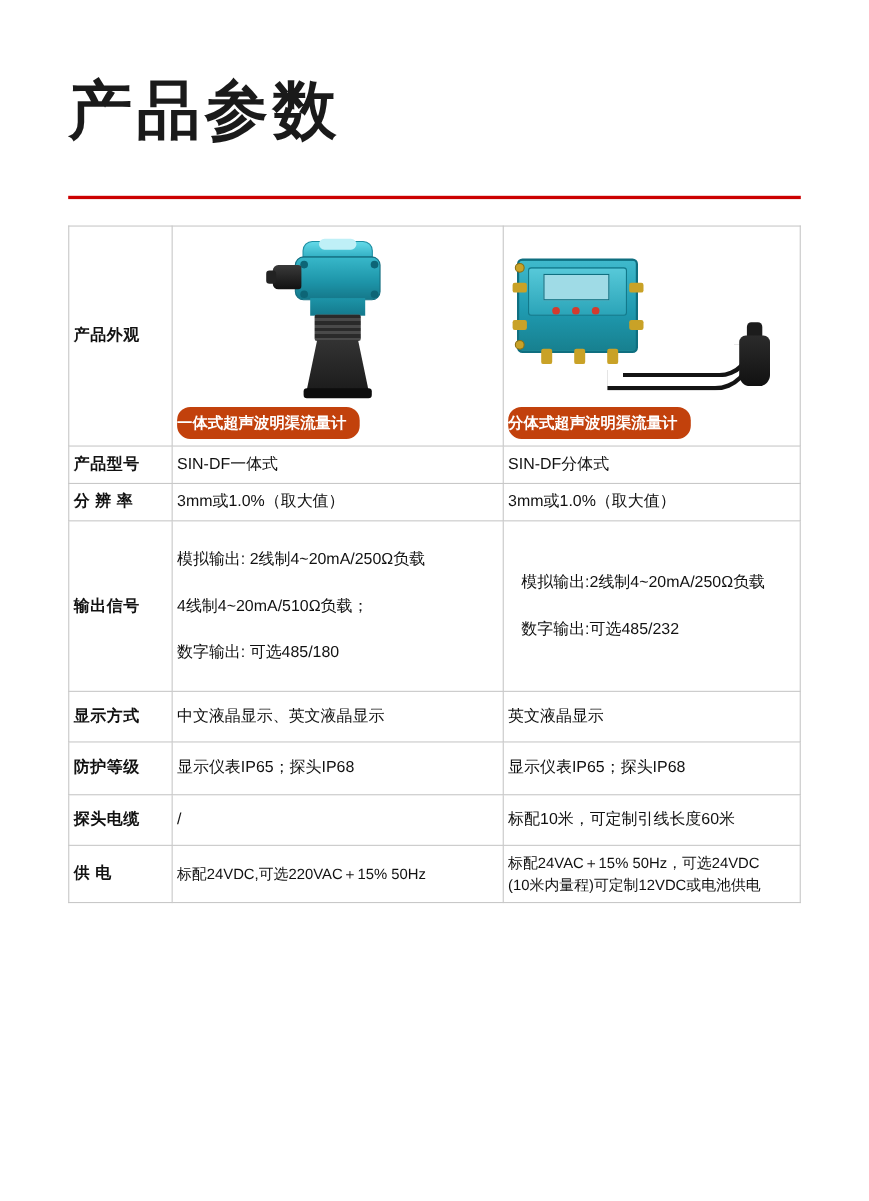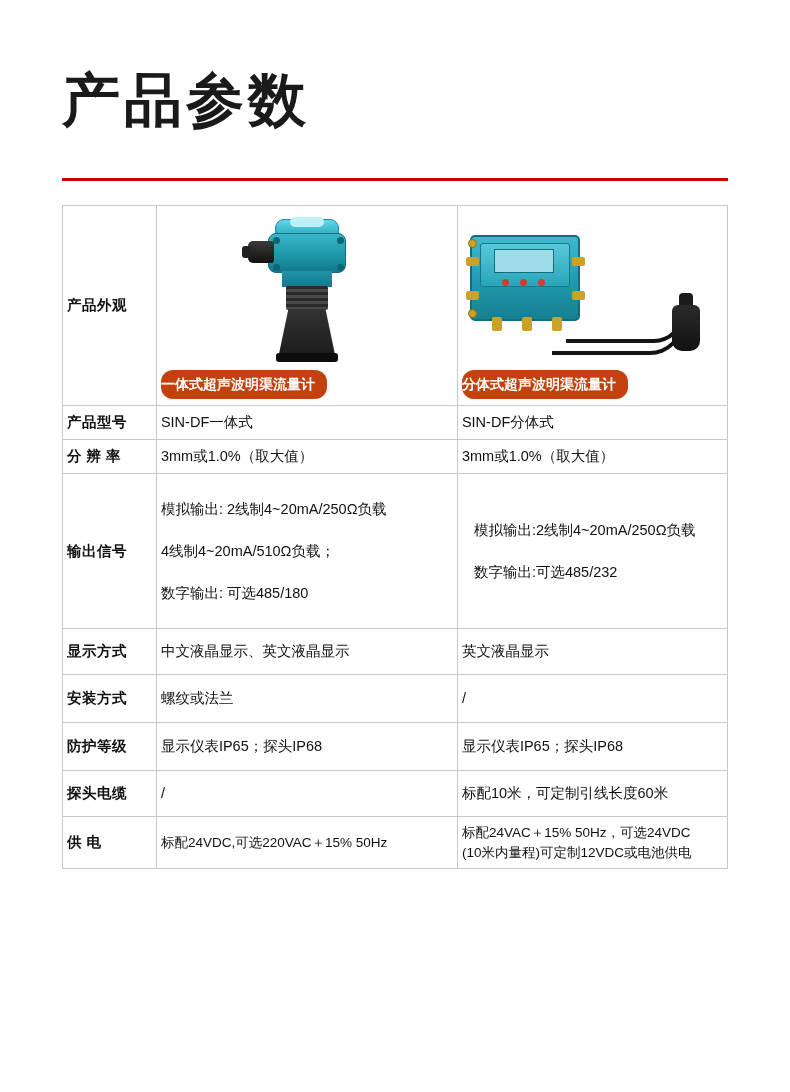--- a/index.html
+++ b/index.html
@@ -272,25 +272,20 @@
 
 数字输出:可选485/232</td>
       </tr>
 
       <tr>
         <td class="label">显示方式</td>
         <td class="colA" style="height:46px;">中文液晶显示、英文液晶显示</td>
         <td class="colB">英文液晶显示</td>
       </tr>
 
-      <tr>
-        <td class="label">安装方式</td>
-        <td class="colA" style="height:48px;">螺纹或法兰</td>
-        <td class="colB">/</td>
-      </tr>
 
 
       <tr>
         <td class="label">防护等级</td>
         <td class="colA" style="height:48px;">显示仪表IP65；探头IP68</td>
         <td class="colB">显示仪表IP65；探头IP68</td>
       </tr>
 
       <tr>
         <td class="label">探头电缆</td>

